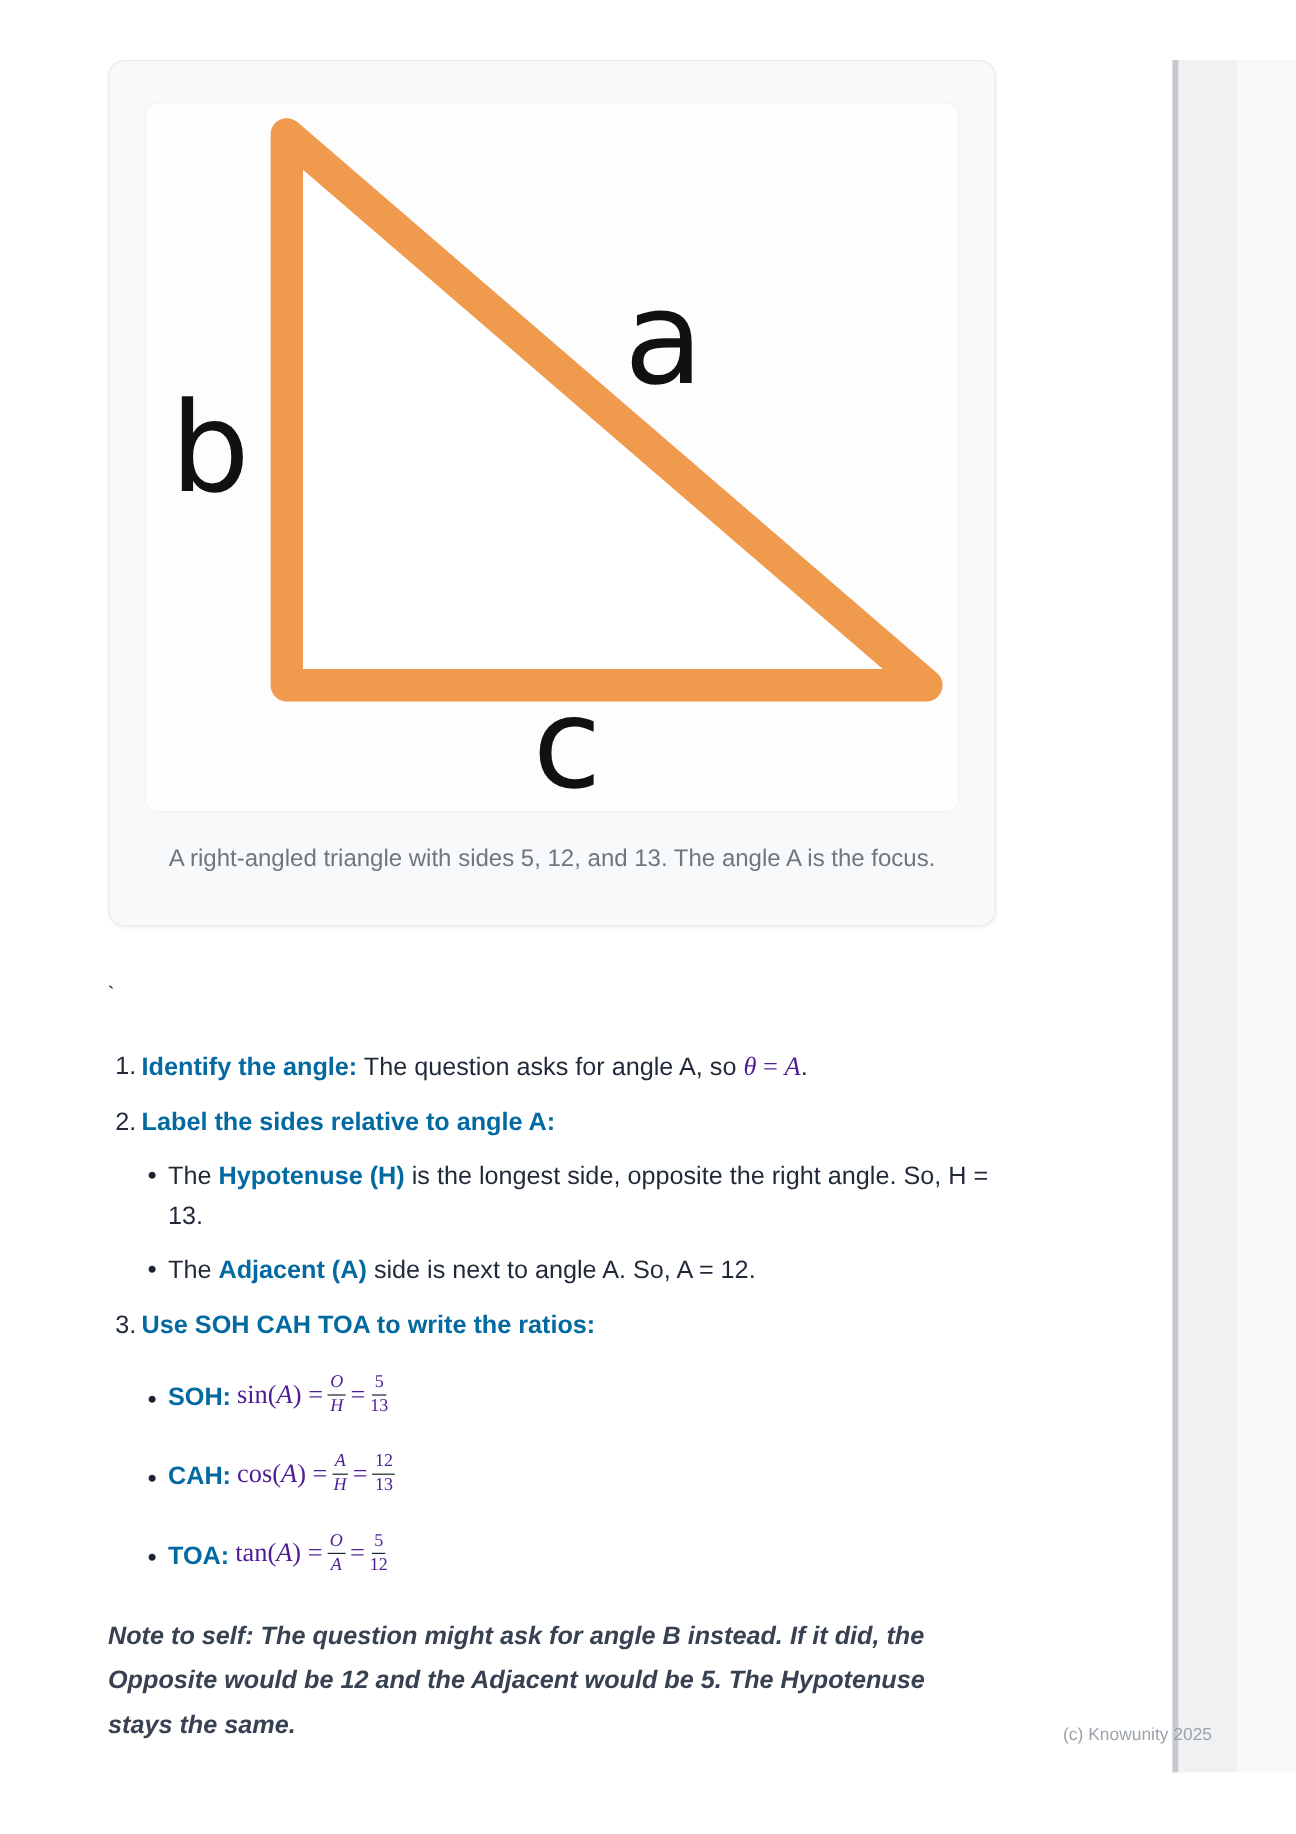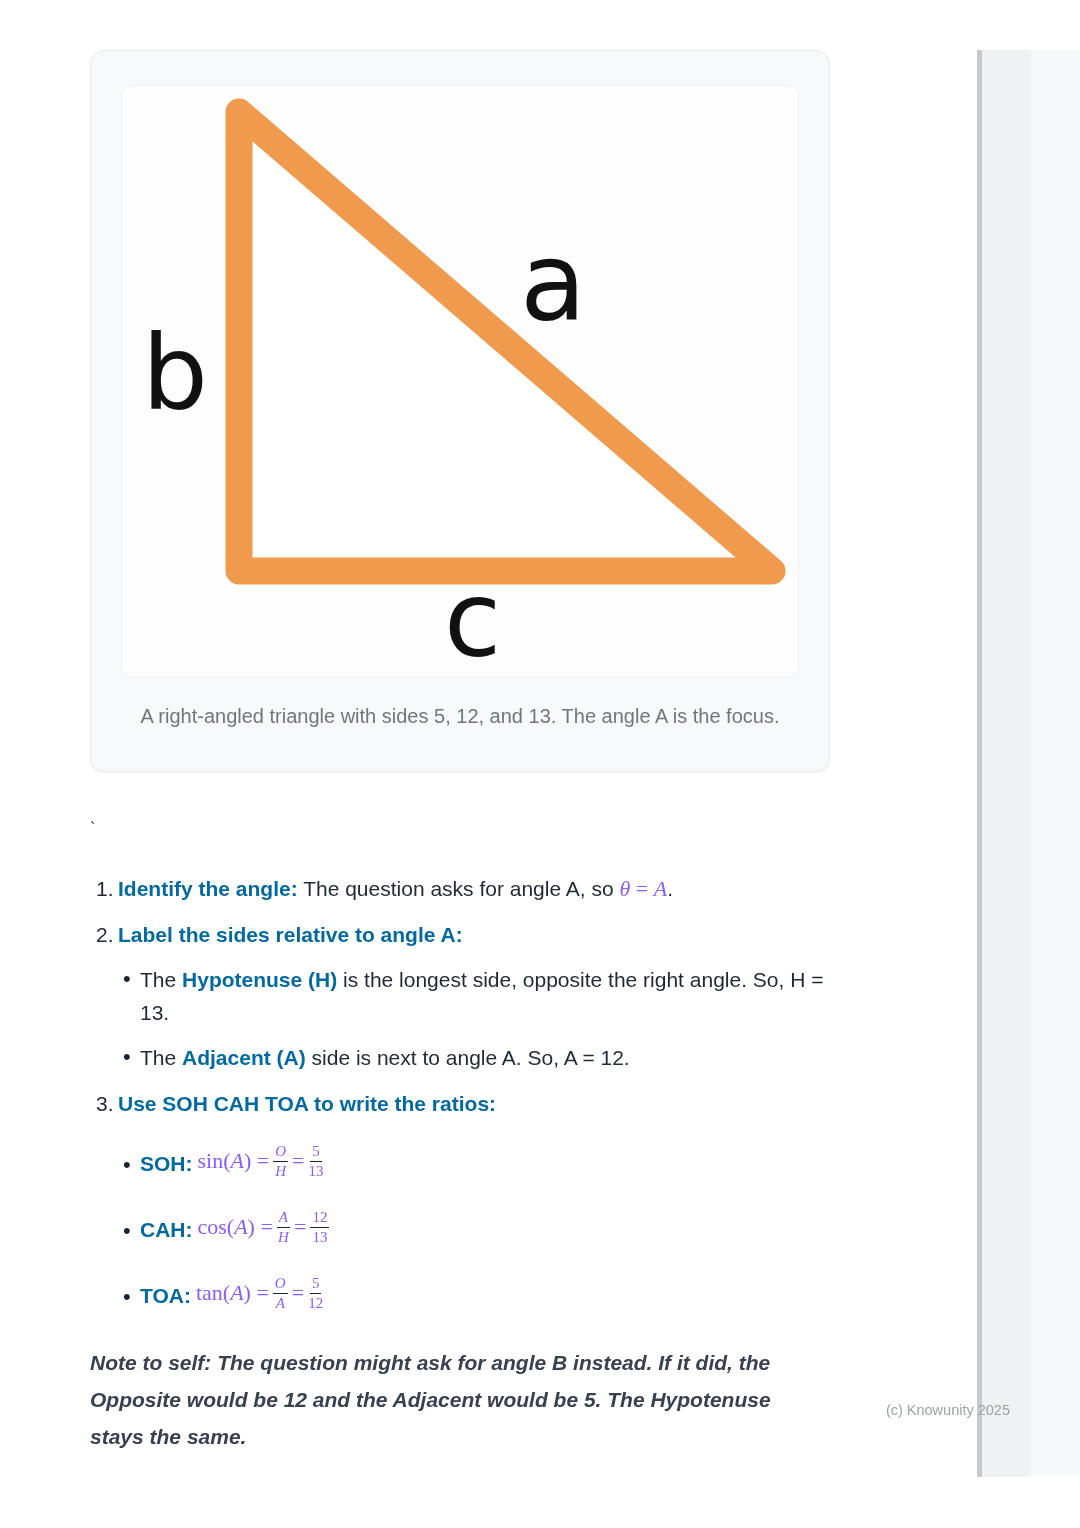--- a/index.html
+++ b/index.html
@@ -110,21 +110,21 @@
     font-size: 22px;
     color: #1b2430;
   }
   ul.subs.mathlist > li.bullet { margin-bottom: 11px; height: 46px; display: flex; align-items: center; margin-top: 20px; }
   ul.subs.mathlist > li.bullet::before { top: 8px; }
 
   
   .math {
     font-family: "Liberation Serif", "DejaVu Serif", serif;
     font-size: 22px;
-    color: #8b5cf6;
+    color: #4c1d95;
     white-space: nowrap;
     text-align: center;
   }
   .mi { font-style: italic; font-family: "Liberation Serif", "DejaVu Serif", serif; }
   .frac {
     display: inline-flex;
     flex-direction: column;
     align-items: center;
     vertical-align: middle;
     margin: 0 4px;
@@ -144,21 +144,21 @@
     font-style: italic;
     font-size: 21px;
     line-height: 37px;
     color: #374151;
     font-weight: bold;
   }
 
   
   .copyright {
     position: absolute;
-    top: 1402px;
+    top: 1438px;
     right: 70px;
     font-size: 14.5px;
     color: #9ca2a9;
     z-index: 3;
   }
 </style>
 </head>
 <body>
 
 <div class="edge-panel-light"></div>

